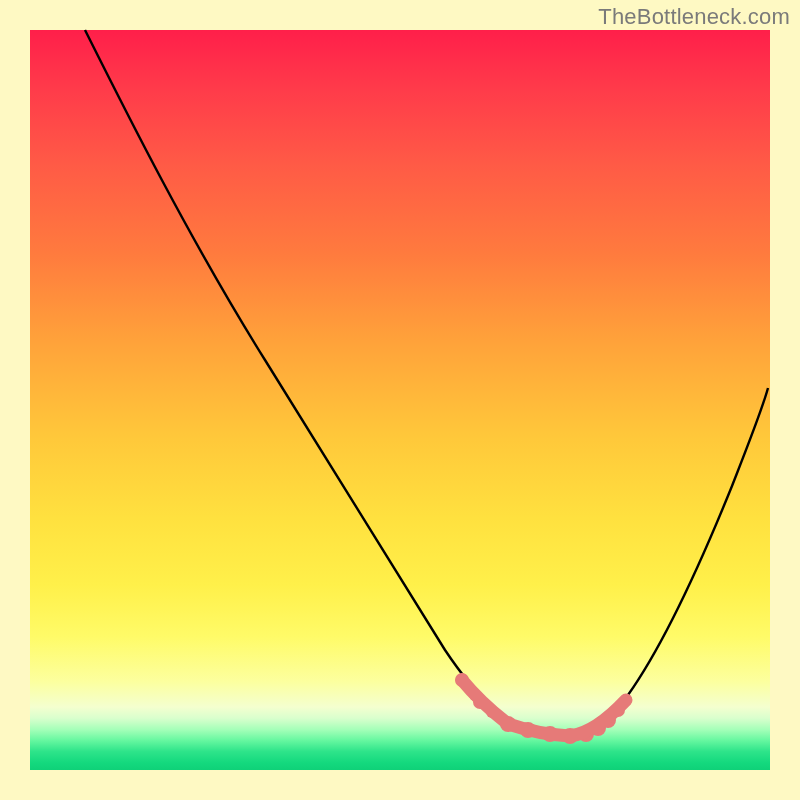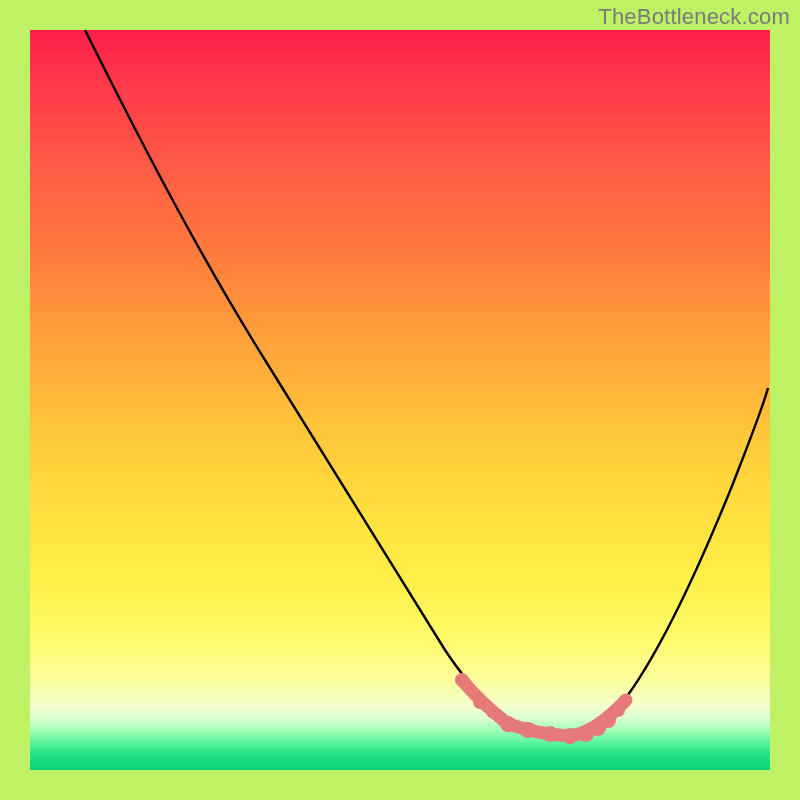--- a/index.html
+++ b/index.html
@@ -10,21 +10,21 @@
     background: #000;
     overflow: hidden;
     font-family: Arial, Helvetica, sans-serif;
   }
   .frame {
     position: absolute;
     left: 0;
     top: 0;
     width: 800px;
     height: 800px;
-    background: #bef264;
+    background: #fef9c3;
   }
   .plot {
     position: absolute;
     left: 30px;
     top: 30px;
     width: 740px;
     height: 740px;
     
     background: linear-gradient(
       to bottom,

